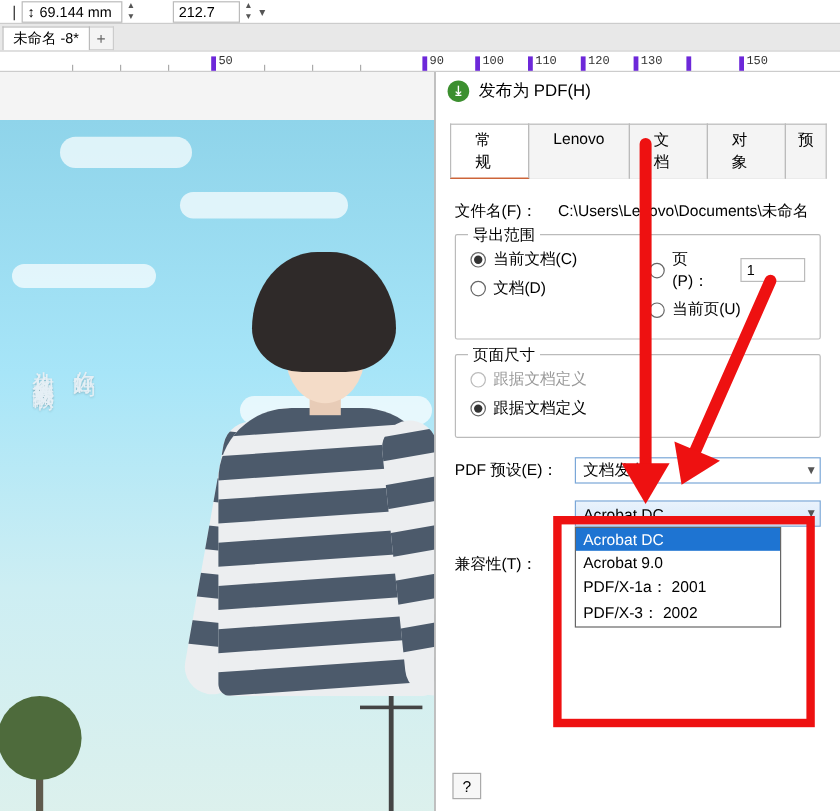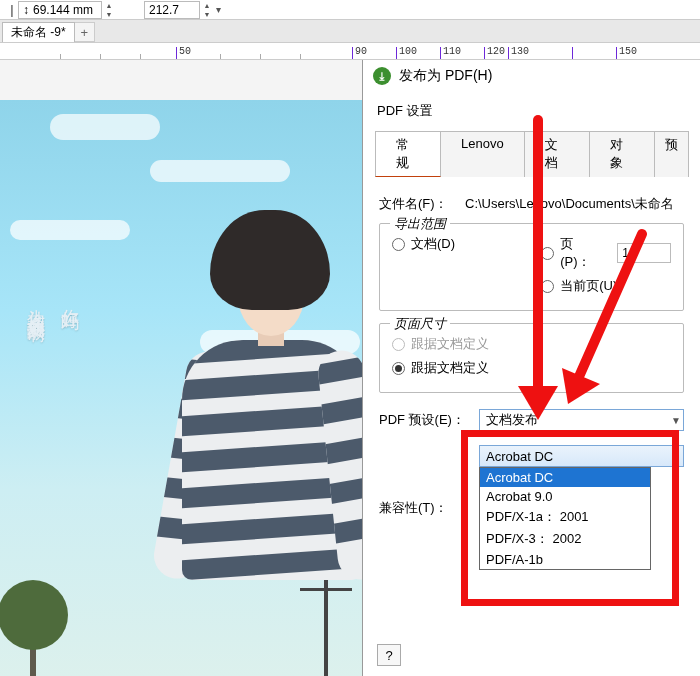--- a/index.html
+++ b/index.html
@@ -61,21 +61,21 @@
   }
 
   
   .ruler {
     position:relative;
     height:18px; background:#fff; border-top:1px solid #ccc; border-bottom:1px solid #ccc;
     font-size:10px; color:#333;
   }
   .ruler .tick { position:absolute; bottom:0; }
   .ruler .tick span { position:absolute; top:-1px; left:2px; }
-  .ruler .maj { border-left:1px solid #6d28d9; height:12px;font-family:Liberation Mono, monospace; }
+  .ruler .maj { border-left:4px solid #6d28d9; height:12px;font-family:Liberation Mono, monospace; }
   .ruler .min { border-left:1px solid #aaa; height:5px; }
 
   
   .canvas-area {
     position:absolute; left:0px; top:60px; right:0; bottom:0;
     background:#f4f4f4;
   }
   .art {
     position:absolute; left:0; top:40px; width:362px; height:600px;
     background: linear-gradient(180deg,#8fd4ea 0%,#a7e5f8 35%,#cdeef3 65%,#def1ec 100%);
@@ -169,21 +169,21 @@
   }
 
   .formrow {
     display:flex; align-items:center; padding:4px 16px; font-size:13px;
   }
   .group {
     margin:6px 16px; border:1px solid #bbb; border-radius:2px;
     padding:8px 12px 12px; position:relative;
   }
   .group-title {
-    position:absolute; top:-9px; left:10px; background:#fff; padding:0 4px; font-size:13px;font-style:italic;
+    position:absolute; top:-9px; left:10px; background:#fff; padding:0 4px; font-size:13px;
   }
   .radio, .rdot {
     width:13px;height:13px;border:1px solid #666;border-radius:50%;
     display:inline-flex;align-items:center;justify-content:center;flex-shrink:0;
   }
   .rdot.on::after{content:"";width:7px;height:7px;background:#333;border-radius:50%;}
   .radiorow { display:flex; align-items:center; gap:6px; padding:3px 0; }
   .col2 { display:flex; }
   .col2 .coll { width:150px; }
   .numfield {
@@ -241,21 +241,21 @@
   </div>
   <div class="spin">
       <div>▲</div>
       <div>▼</div>
     </div>
   <span style="margin-left:2px;color:#555;font-size:10px">▾</span>
 </div>
 
 <div class="tabbar">
   <div class="tab">
-    <span>未命名 -9*</span>
+    <span>未命名 -8*</span>
   </div>
   <div class="tab-add">
     <span>+</span>
   </div>
 </div>
 
 <div class="ruler">
   <div class="tick maj" style="left:176px">
       <span>50</span>
     </div>
@@ -264,21 +264,21 @@
     </div>
   <div class="tick maj" style="left:396px">
       <span>100</span>
     </div>
   <div class="tick maj" style="left:440px">
       <span>110</span>
     </div>
   <div class="tick maj" style="left:484px">
       <span>120</span>
     </div>
-  <div class="tick maj" style="left:508px">
+  <div class="tick maj" style="left:528px">
       <span>130</span>
     </div>
   <div class="tick maj" style="left:572px"></div>
   <div class="tick maj" style="left:616px">
       <span>150</span>
     </div>
   <div class="tick min" style="left:60px"></div>
   <div class="tick min" style="left:100px"></div>
   <div class="tick min" style="left:140px"></div>
   <div class="tick min" style="left:220px"></div>
@@ -333,41 +333,44 @@
       <div class="hair"></div>
     </div>
   </div>
 </div>
 
 <div class="pdf-dialog">
   <div class="dlg-title">
     <div class="ticon">⤓</div>
     <span>发布为 PDF(H)</span>
   </div>
-  <div class="dlg-sub">PDF 设置</div>
 
   <div class="tabs2">
     <div class="tab2 active"><span>常规</span></div>
     <div class="tab2"><span>Lenovo</span></div>
     <div class="tab2"><span>文档</span></div>
     <div class="tab2"><span>对象</span></div>
     <div class="tab2" style="padding:4px 10px"><span>预</span></div>
   </div>
 
   <div style="height:14px"></div>
 
   <div class="formrow">
     <span style="width:86px">文件名(F)：</span>
     <span style="white-space:nowrap;overflow:hidden">C:\Users\Lenovo\Documents\未命名</span>
   </div>
 
   <div class="group">
     <div class="group-title">导出范围</div>
     <div class="col2">
       <div class="coll">
+        <div class="radiorow">
+          <span class="rdot on"></span>
+          <span>当前文档(C)</span>
+        </div>
         <div class="radiorow">
           <span class="rdot"></span>
           <span>文档(D)</span>
         </div>
       </div>
       <div>
         <div class="radiorow">
           <span class="rdot"></span>
           <span>页(P)：</span>
           <span class="numfield" style="margin-left:8px">
@@ -407,21 +410,20 @@
     <div style="flex:1;display:flex;flex-direction:column">
       <div class="combo sel">
         <span>Acrobat DC</span>
         <span class="chev">▼</span>
       </div>
       <div class="dropdown" id="compat-dd" style="width:172px">
           <div class="opt hi">Acrobat DC</div>
           <div class="opt">Acrobat 9.0</div>
           <div class="opt">PDF/X-1a： 2001</div>
           <div class="opt">PDF/X-3： 2002</div>
-          <div class="opt">PDF/A-1b</div>
         </div>
     </div>
   </div>
 
   <div class="help-btn">
     <span>?</span>
   </div>
 
   <div class="red-box" style="left:98px; top:370px; width:218px; height:176px;"></div>
 </div>

